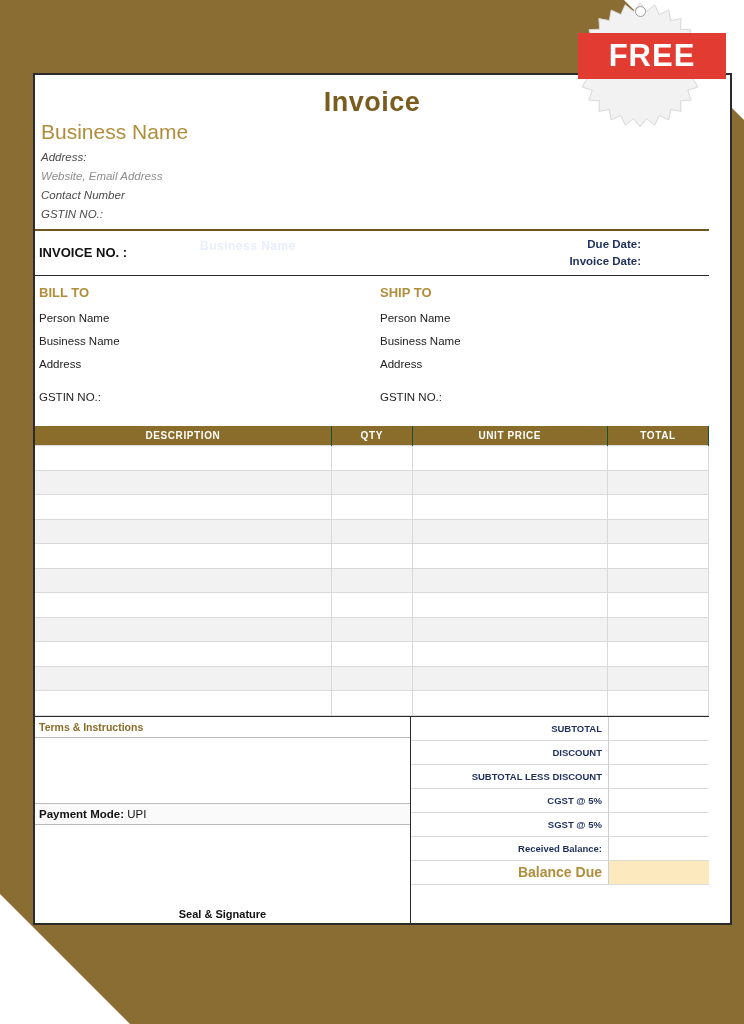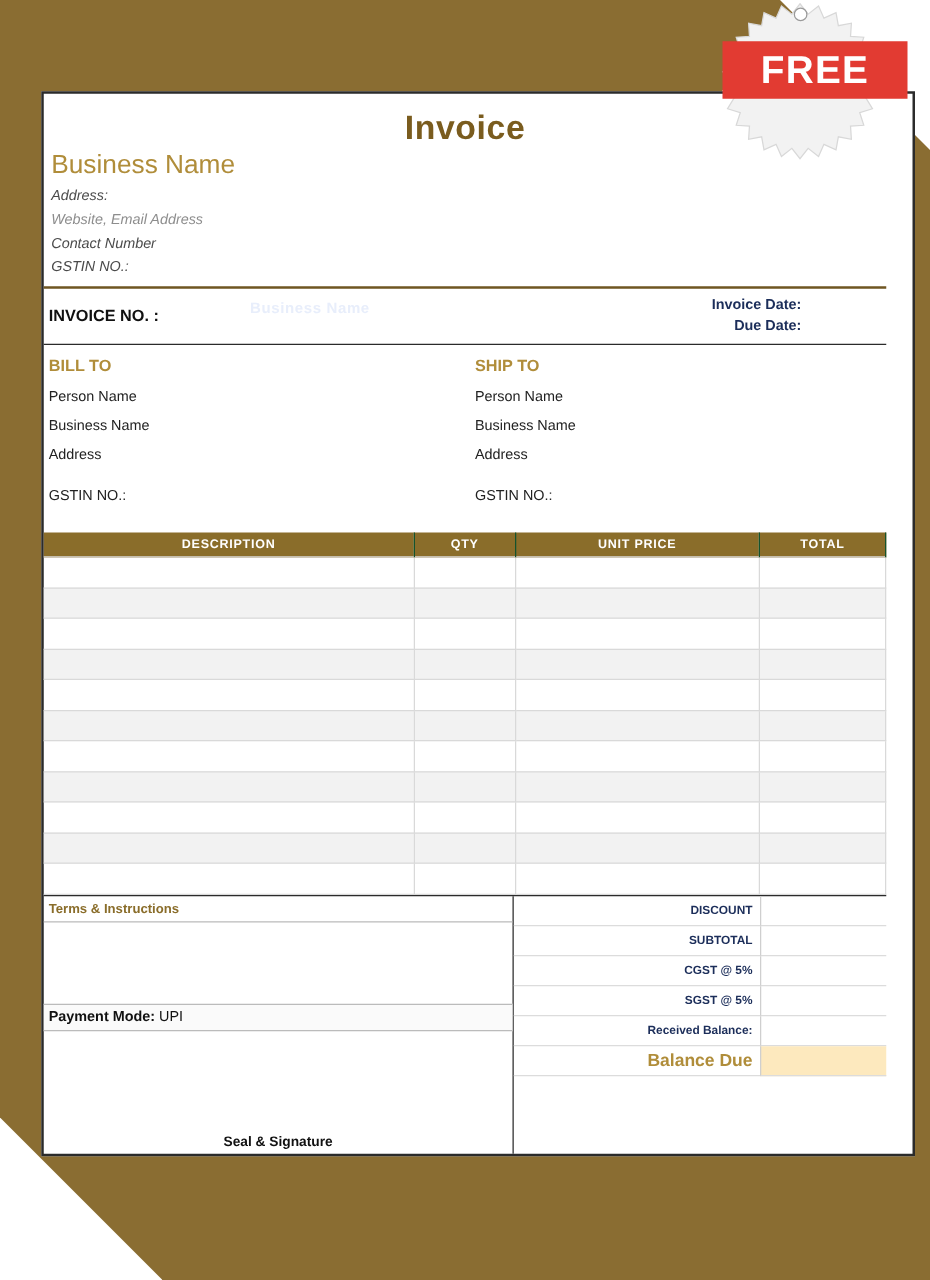--- a/index.html
+++ b/index.html
@@ -305,22 +305,22 @@
       <div class="biz-line">Contact Number</div>
       <div class="biz-line">GSTIN NO.:</div>
     </div>
 
     <div class="rule-thick"></div>
 
     <div id="invoice-no-row">
       <div id="watermark">Business Name</div>
       <div id="invoice-no-label">INVOICE NO. :</div>
       <div id="invoice-dates">
+        <div>Due Date:</div>
         <div>Invoice Date:</div>
-        <div>Due Date:</div>
       </div>
     </div>
 
     <div class="rule-thin"></div>
 
     <div id="addr-row">
       <div class="addr-col">
         <div class="addr-head">BILL TO</div>
         <div class="addr-line">Person Name</div>
         <div class="addr-line">Business Name</div>
@@ -428,25 +428,29 @@
         <div id="payment-mode">
           <span>Payment Mode:</span>
           <span class="val">UPI</span>
         </div>
         <div id="signature-area">
           <div id="seal-sign">Seal &amp; Signature</div>
         </div>
       </div>
       <div id="totals">
           <div class="tot-row">
+            <div class="tot-label">SUBTOTAL</div>
+            <div class="tot-val"></div>
+          </div>
+          <div class="tot-row">
             <div class="tot-label">DISCOUNT</div>
             <div class="tot-val"></div>
           </div>
           <div class="tot-row">
-            <div class="tot-label">SUBTOTAL</div>
+            <div class="tot-label">SUBTOTAL LESS DISCOUNT</div>
             <div class="tot-val"></div>
           </div>
           <div class="tot-row">
             <div class="tot-label">CGST @ 5%</div>
             <div class="tot-val"></div>
           </div>
           <div class="tot-row">
             <div class="tot-label">SGST @ 5%</div>
             <div class="tot-val"></div>
           </div>

